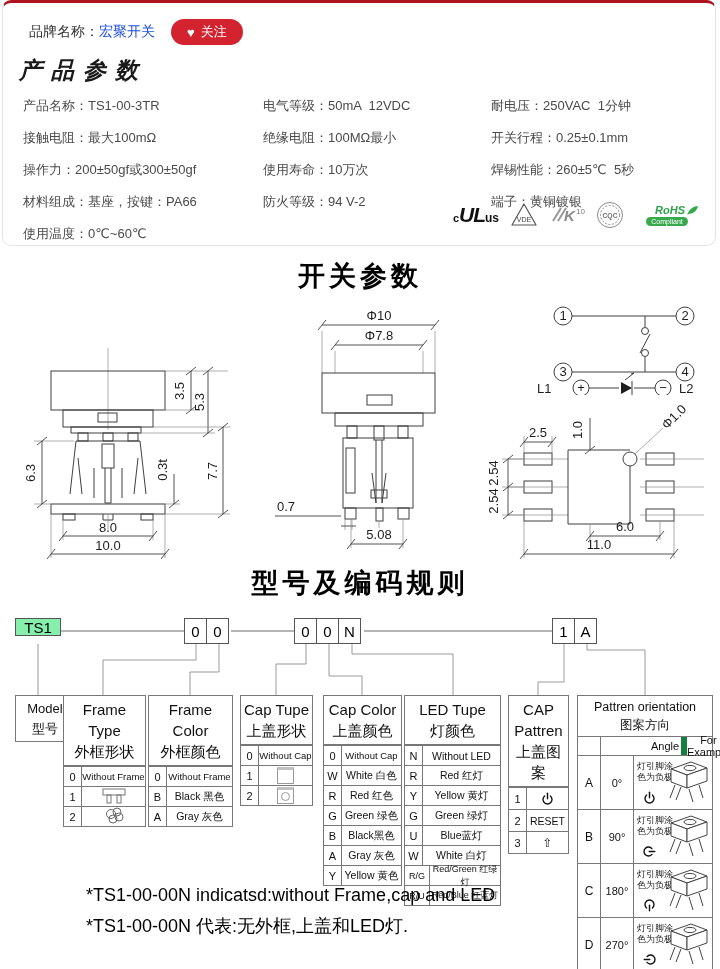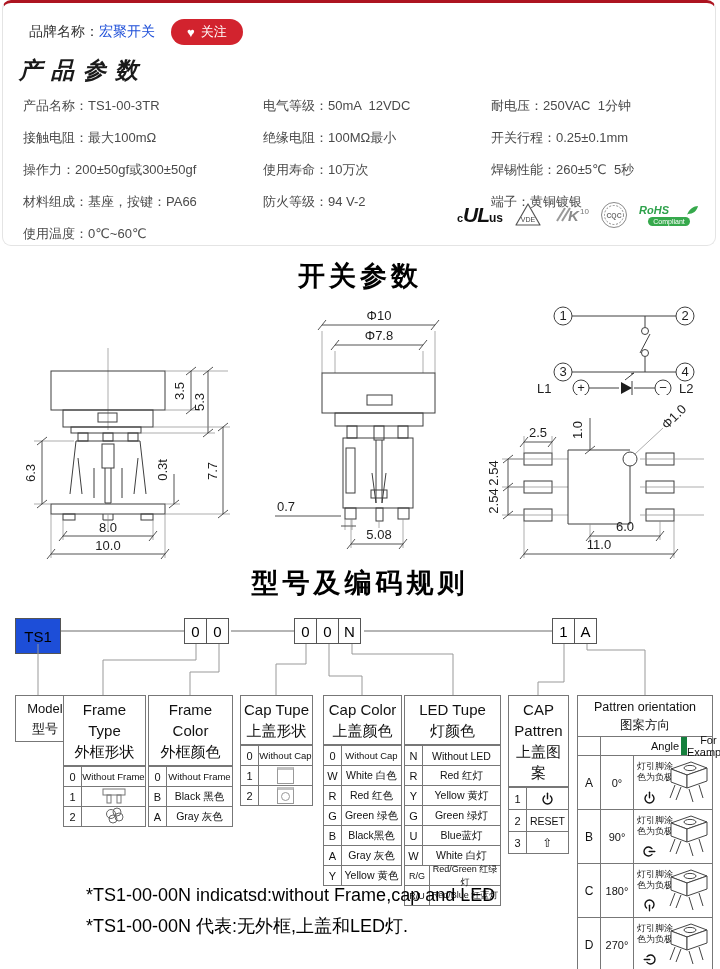--- a/index.html
+++ b/index.html
@@ -20,39 +20,39 @@
              font-style:italic;font-weight:bold;font-size:23px;letter-spacing:9px;color:#1a1a1a;}
   .specs{position:absolute;left:20px;top:94px;width:688px;display:grid;
          grid-template-columns:240px 228px 220px;row-gap:14px;font-size:13px;color:#4a4a4a;}
   .spec .v{white-space:pre;}
   .certs{position:absolute;right:16px;top:198px;display:flex;align-items:center;gap:11px;}
   .ulmark{display:flex;align-items:baseline;color:#111;}
   .ulmark .c{font-size:11px;font-weight:bold;}
   .ulmark .ul{font-size:21px;font-weight:800;font-style:italic;letter-spacing:-1px;}
   .ulmark .us{font-size:12px;font-weight:bold;}
   .rohs{display:flex;flex-direction:column;align-items:center;gap:1px;}
-  .rohs .t{color:#2ea14b;font-weight:bold;font-style:italic;font-size:11px;display:flex;align-items:center;gap:17px;}
+  .rohs .t{color:#2ea14b;font-weight:bold;font-style:italic;font-size:11px;display:flex;align-items:center;gap:1px;margin-left:20px;}
   .rohs .p{background:#36a94c;color:#fff;font-size:7px;border-radius:6px;padding:1px 5px;}
 
   
   .sectitle{position:absolute;left:0;width:720px;text-align:center;font-weight:bold;
             font-size:27px;letter-spacing:4px;color:#000;}
 
   
   .drw{position:absolute;}
   .drw line,.drw rect,.drw path,.drw circle,.drw polyline,.drw polygon,.drw ellipse{
       stroke:#3f3f3f;stroke-width:1;fill:none;}
   .drw .thin{stroke:#8a8a8a;stroke-width:.7;}
   .drw text{fill:#1d1d1d;font-size:13px;stroke:none;}
   .drw .dim{stroke:#3f3f3f;stroke-width:.9;}
   .drw .fillb{fill:#1d1d1d;stroke:none;}
 
   
   .coding{position:absolute;left:0;top:612px;width:720px;height:357px;}
-  .cbox{position:absolute;top:6px;height:36px;border:1px solid #555;background:#1d4ed8;
+  .cbox{position:absolute;top:6px;height:18px;border:1px solid #555;background:#86efac;
         display:flex;align-items:center;justify-content:center;font-size:15px;color:#000;box-sizing:border-box;}
   .cgroup{position:absolute;top:6px;display:flex;}
   .cgroup .cell{width:23px;height:26px;border:1px solid #555;margin-left:-1px;background:#fff;
         display:flex;align-items:center;justify-content:center;font-size:15px;box-sizing:border-box;}
   .hline{position:absolute;top:18px;height:2px;background:#b5b5b5;}
   .drops{position:absolute;left:0;top:32px;}
   .drops polyline{stroke:#999;stroke-width:1;fill:none;}
 
   .ctable{position:absolute;top:83px;background:#fff;border:1px solid #777;
           box-sizing:border-box;color:#111;}

